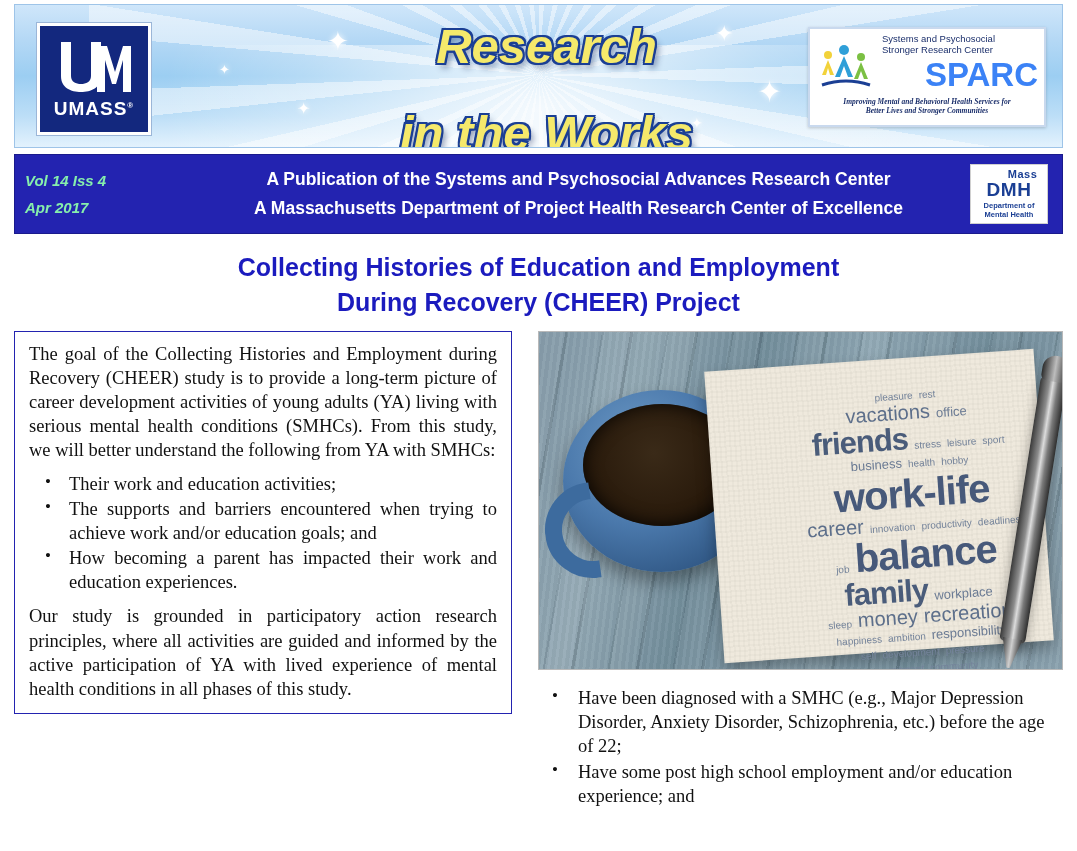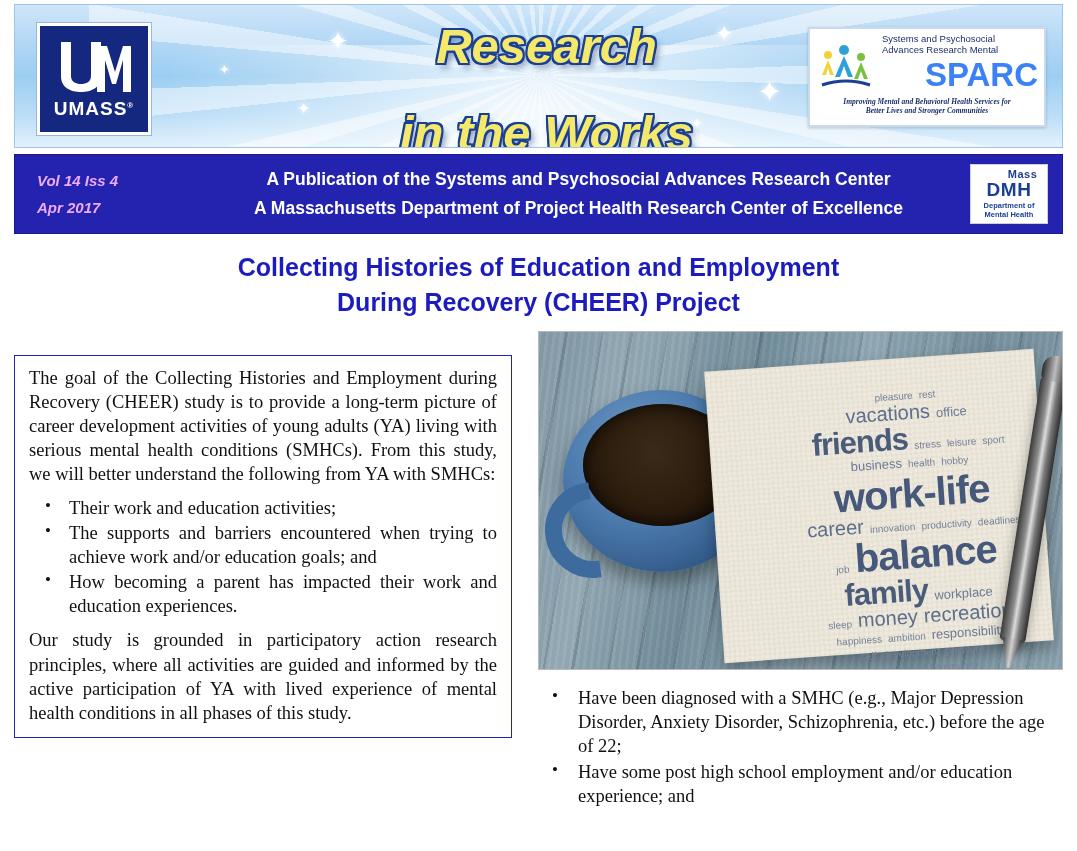--- a/index.html
+++ b/index.html
@@ -164,27 +164,27 @@
   .banner {
     margin: 6px 14px 0 14px;
     background: #2323b0;
     border: 1px solid #1a1a8c;
     height: 78px;
     position: relative;
     display: flex;
     align-items: center;
   }
   .banner-vol {
-    color: #f0abfc;
+    color: #86efac;
     font-family: "Liberation Sans", sans-serif;
     font-weight: bold;
     font-style: italic;
     font-size: 15px;
     line-height: 1.8;
-    padding-left: 22px;
+    padding-left: 10px;
     width: 150px;
     box-sizing: border-box;
   }
   .banner-text {
     flex: 1;
     text-align: center;
     color: #ffffff;
     font-family: "Liberation Sans", sans-serif;
     font-weight: bold;
     font-size: 17.5px;
@@ -231,21 +231,21 @@
     font-weight: bold;
     font-style: italic;
     font-size: 22px;
     margin: 4px 0 8px 4px;
   }
   .cols {
     display: flex;
     gap: 26px;
     align-items: flex-start;
   }
-  .col-left { width: 555px; margin-top: 24px; }
+  .col-left { width: 555px; }
   .col-right { width: 525px; }
 
   .textbox {
     border: 1px solid #2323b0;
     padding: 10px 14px 12px 14px;
     box-sizing: border-box;
     font-size: 18.5px;
     line-height: 1.30;
     color: #111111;
     text-align: justify;
@@ -429,21 +429,21 @@
         <path d="M10 19 L4 34 L8 34 L10 27 L12 34 L16 34 Z" fill="#f2d23a"></path>
         <circle cx="26" cy="9" r="5" fill="#2f9fd8"></circle>
         <path d="M26 15 L17 36 L22 36 L26 25 L30 36 L35 36 Z" fill="#2f9fd8"></path>
         <circle cx="43" cy="16" r="4" fill="#7bc043"></circle>
         <path d="M43 21 L36 38 L40 38 L43 30 L46 38 L50 38 Z" fill="#7bc043"></path>
         <path d="M4 44 Q28 36 52 44" stroke="#1b3f94" stroke-width="3" fill="none"></path>
       </svg>
     </div>
     <div class="sparc-top">
       <div>Systems and Psychosocial</div>
-      <div>Advances Research Mental</div>
+      <div>Stronger Research Center</div>
     </div>
     <div class="sparc-word">SPARC</div>
     <div class="sparc-tag">
       <div>Improving Mental and Behavioral Health Services for</div>
       <div>Better Lives and Stronger Communities</div>
     </div>
   </div>
 </div>
 
 <div class="banner">

